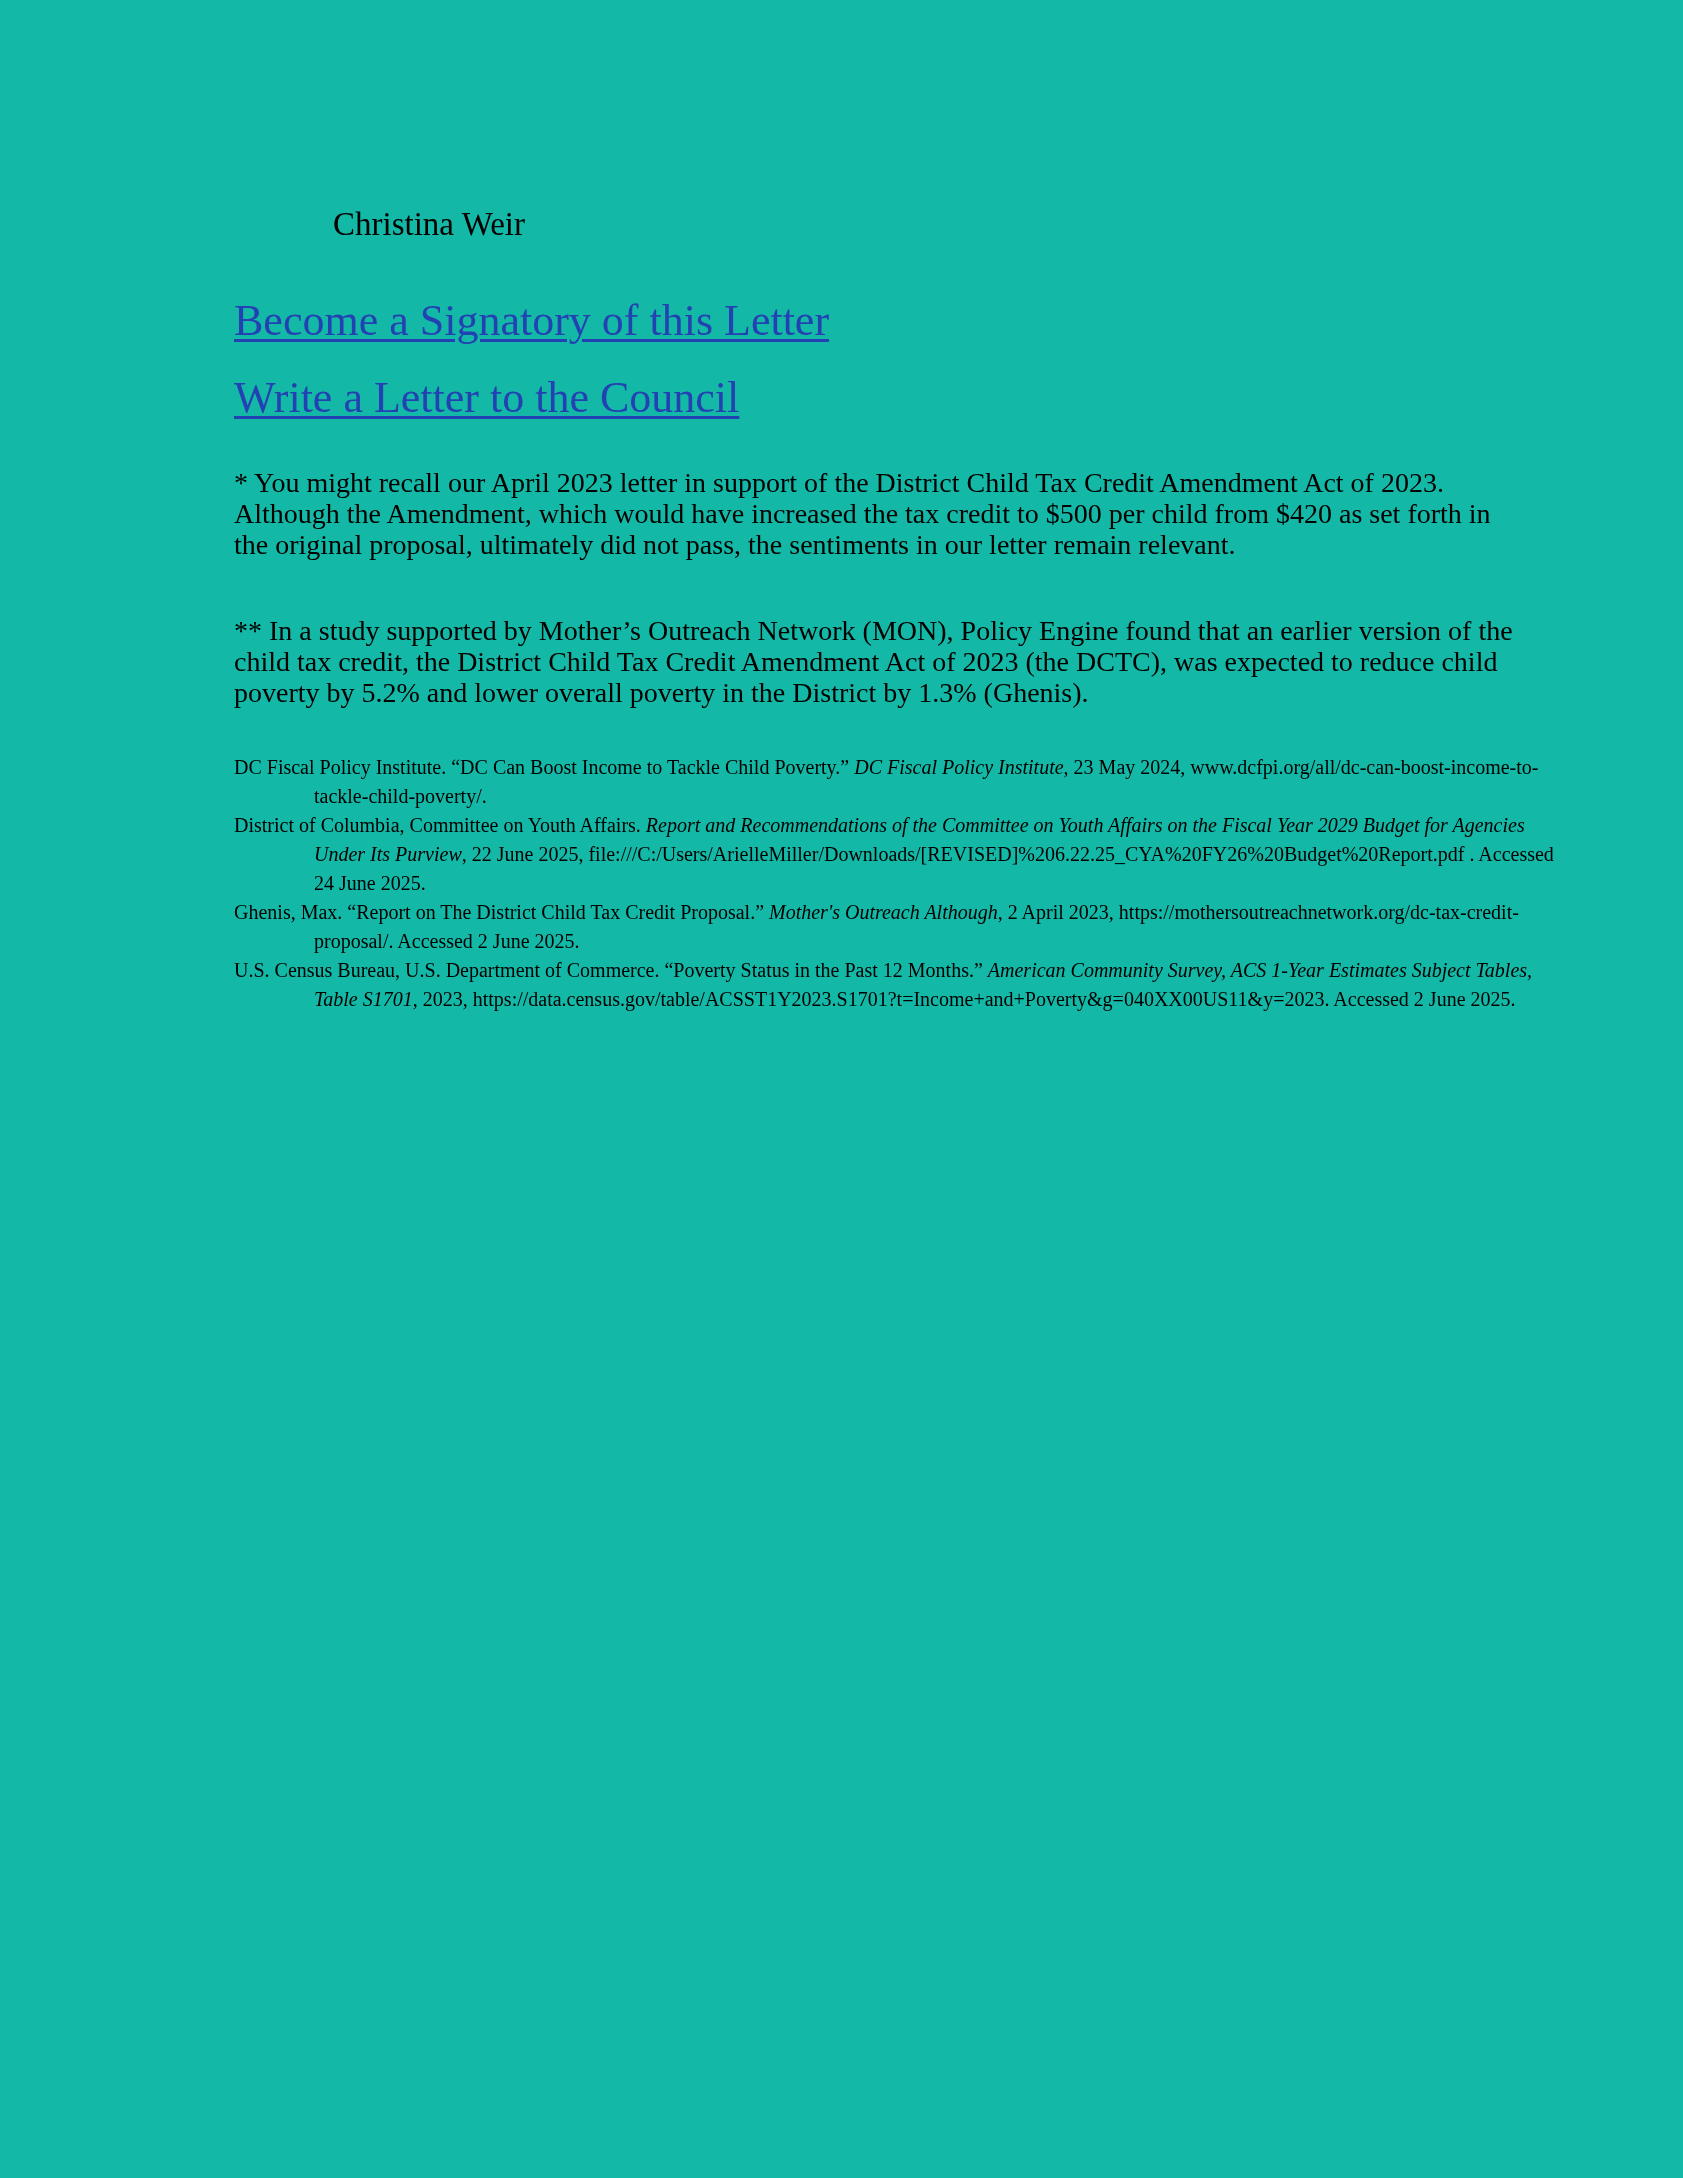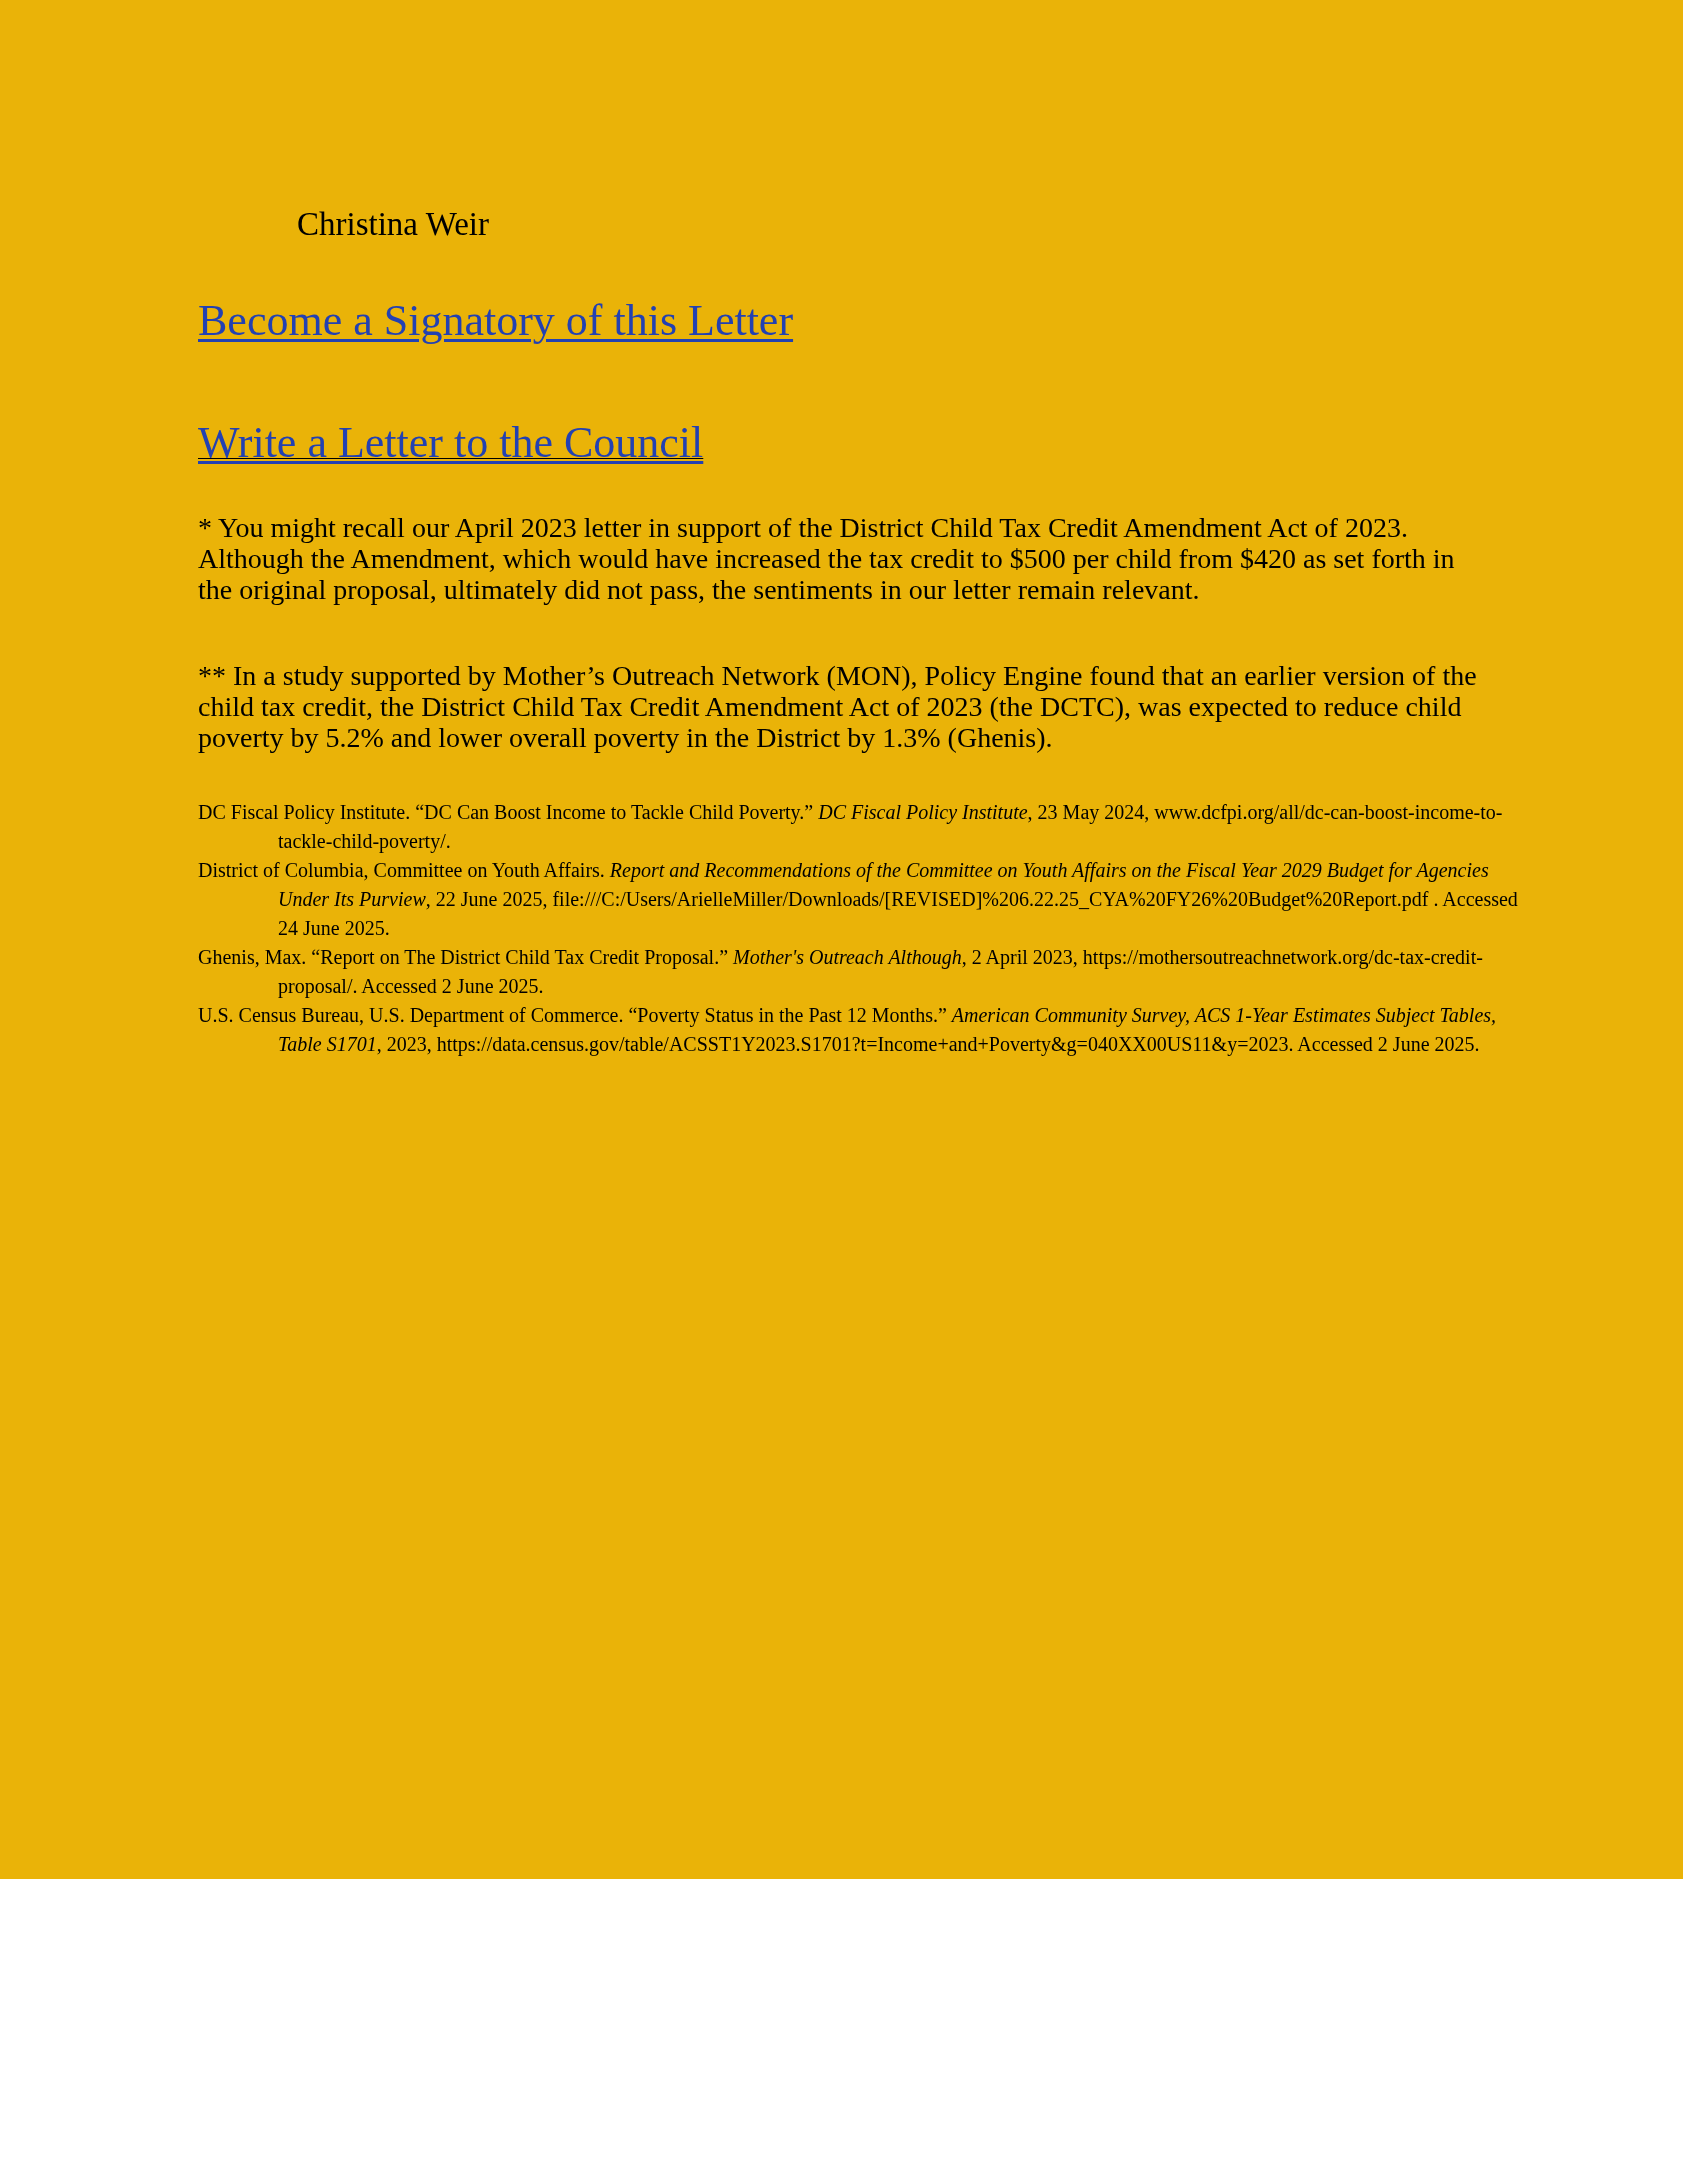--- a/index.html
+++ b/index.html
@@ -7,38 +7,39 @@
   body {
     width: 1683px;
     height: 2178px;
     font-family: "Liberation Serif", "DejaVu Serif", serif;
     color: #000000;
     overflow: hidden;
   }
   .page {
     position: relative;
     width: 1683px;
-    height: 1879px;
-    background: #eab308;
+    height: 2178px;
+    background: #14b8a6;
+    padding-left: 36px;
   }
   .content {
     padding-top: 204px;
     padding-left: 198px;
     width: 1530px; 
   }
   .names {
     margin-left: 99px;
     font-size: 33px;
     line-height: 40px;
   }
   .doc-link-wrap {
     width: 1287px;
   }
   .doc-link-wrap.first { margin-top: 53px; }
-  .doc-link-wrap.second { margin-top: 74px; text-decoration: underline; }
+  .doc-link-wrap.second { margin-top: 29px; }
   a.doc-link {
     font-size: 44px;
     line-height: 48px;
     color: var(--link-color, #2341b2);
     text-decoration: underline;
     text-decoration-thickness: 3px;
     text-underline-offset: 4px;
     cursor: pointer;
   }
   p.footnote {

